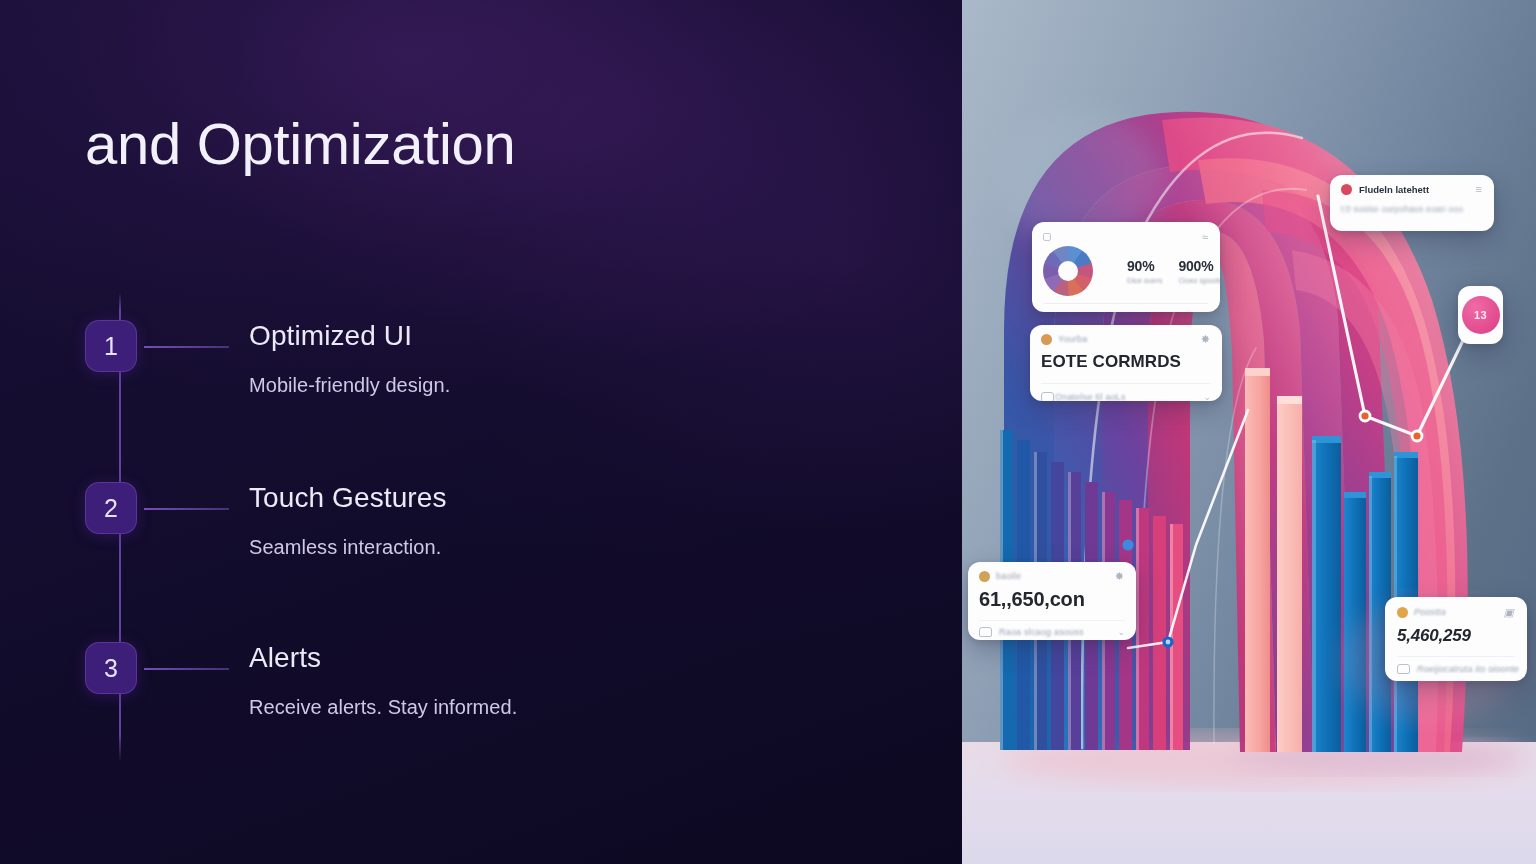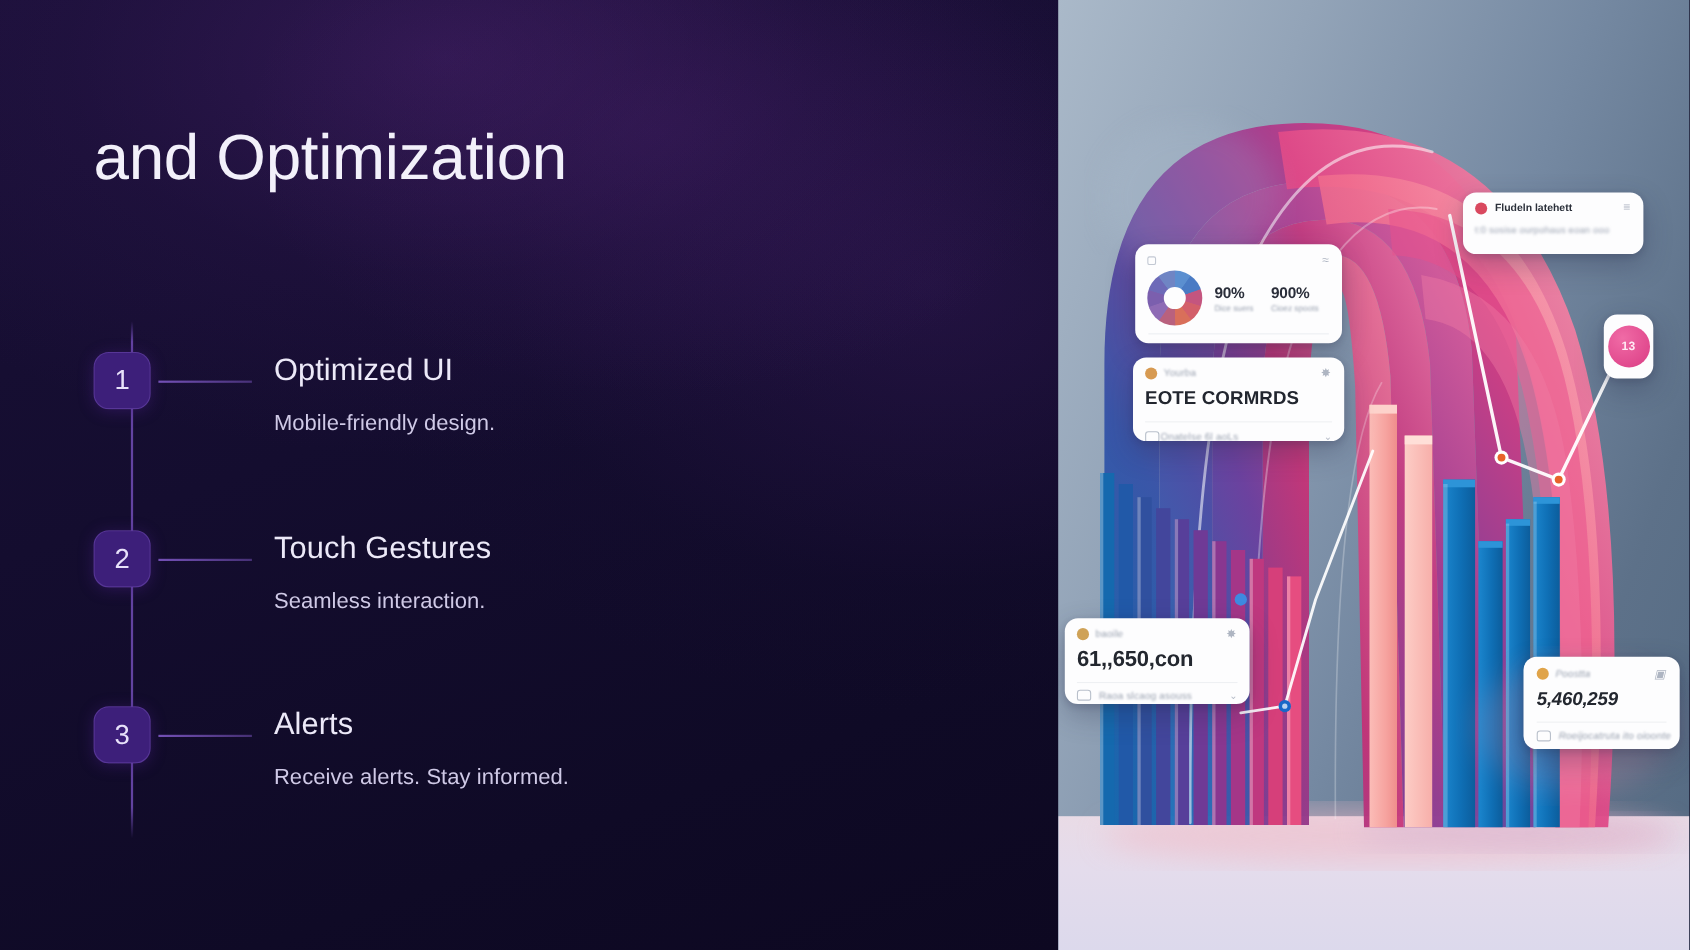--- a/index.html
+++ b/index.html
@@ -112,21 +112,21 @@
   .card-a .ico { width:8px;height:8px;border:1px solid #c2c8d3;border-radius:2px; }
   .card-a .body { display:flex; align-items:center; gap:11px; margin-top:4px; }
   .donut { width:50px;height:50px;border-radius:50%; flex:0 0 50px; position:relative;
     background:conic-gradient(
       #5b8fd0 0deg 34deg, #4a7bc4 36deg 70deg, #c4557f 72deg 106deg,
       #d35f6a 108deg 142deg, #d96f5a 144deg 178deg, #b9617e 180deg 214deg,
       #8e6bb5 216deg 250deg, #7b5fae 252deg 286deg, #6d6ab8 288deg 322deg,
       #6f85c4 324deg 358deg);
   }
   .donut::after{content:"";position:absolute;left:15px;top:15px;width:20px;height:20px;border-radius:50%;background:#fdfdfe;}
-  .stats { display:flex; gap:16px; }
+  .stats { display:flex; gap:16px;margin-left:23px; }
   .stat-num { font-size:14px; font-weight:700; color:#2a2e3a; letter-spacing:-0.2px; }
   .stat-lbl { font-size:7.5px; color:#99a1b0; filter:blur(0.8px); margin-top:2px; white-space:nowrap; }
   .card-a .foot { position:absolute; left:12px; right:12px; bottom:8px; height:1px; background:#eceef2; }
 
   
   .card-b { left:68px; top:325px; width:192px; height:76px; padding:8px 11px; }
   .card-b .hdr { display:flex; align-items:center; gap:6px; height:12px; }
   .card-b .hdr .fc-dot { background:#d79a52; }
   .card-b .big { margin-top:7px; font-size:17px; font-weight:700; color:#22262f; letter-spacing:0.1px; }
   .card-b .foot { display:flex; align-items:center; gap:1px; margin-top:11px; padding-top:8px; border-top:1px solid #eef0f3; }

